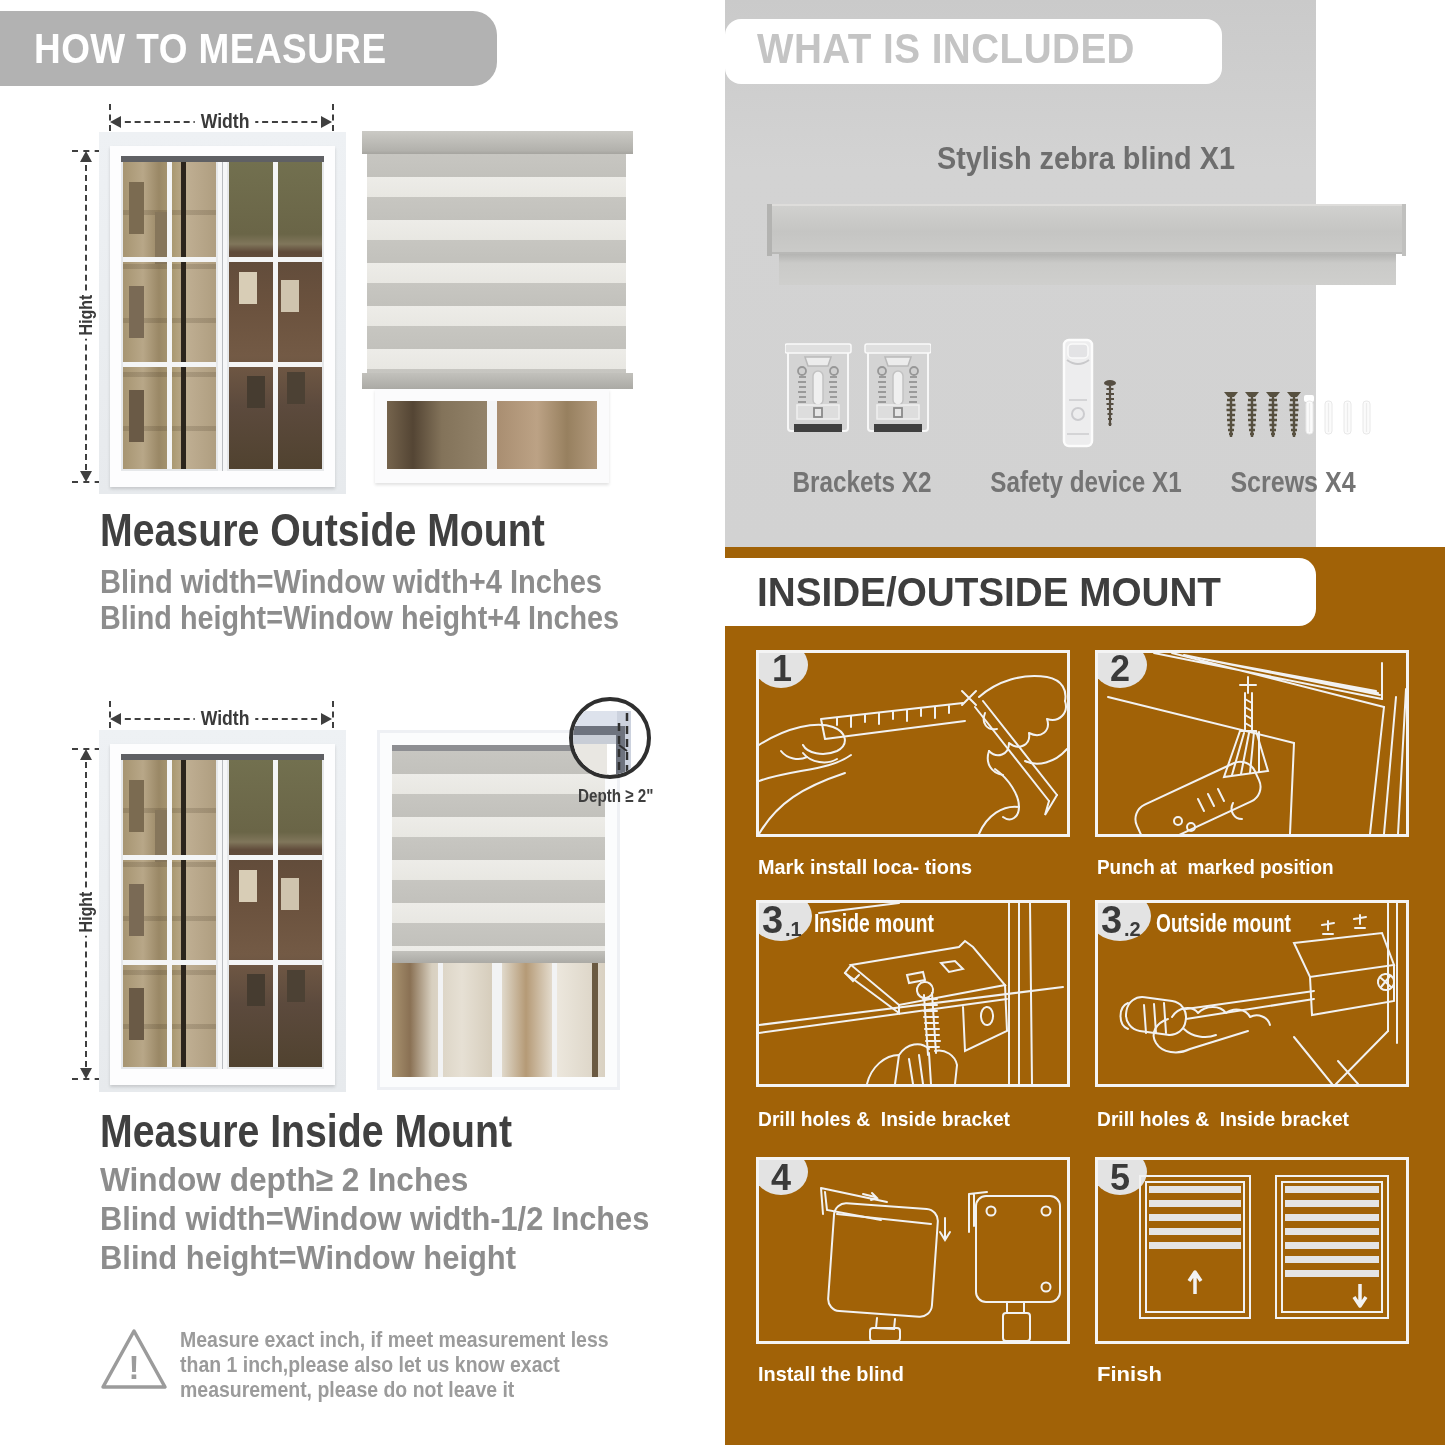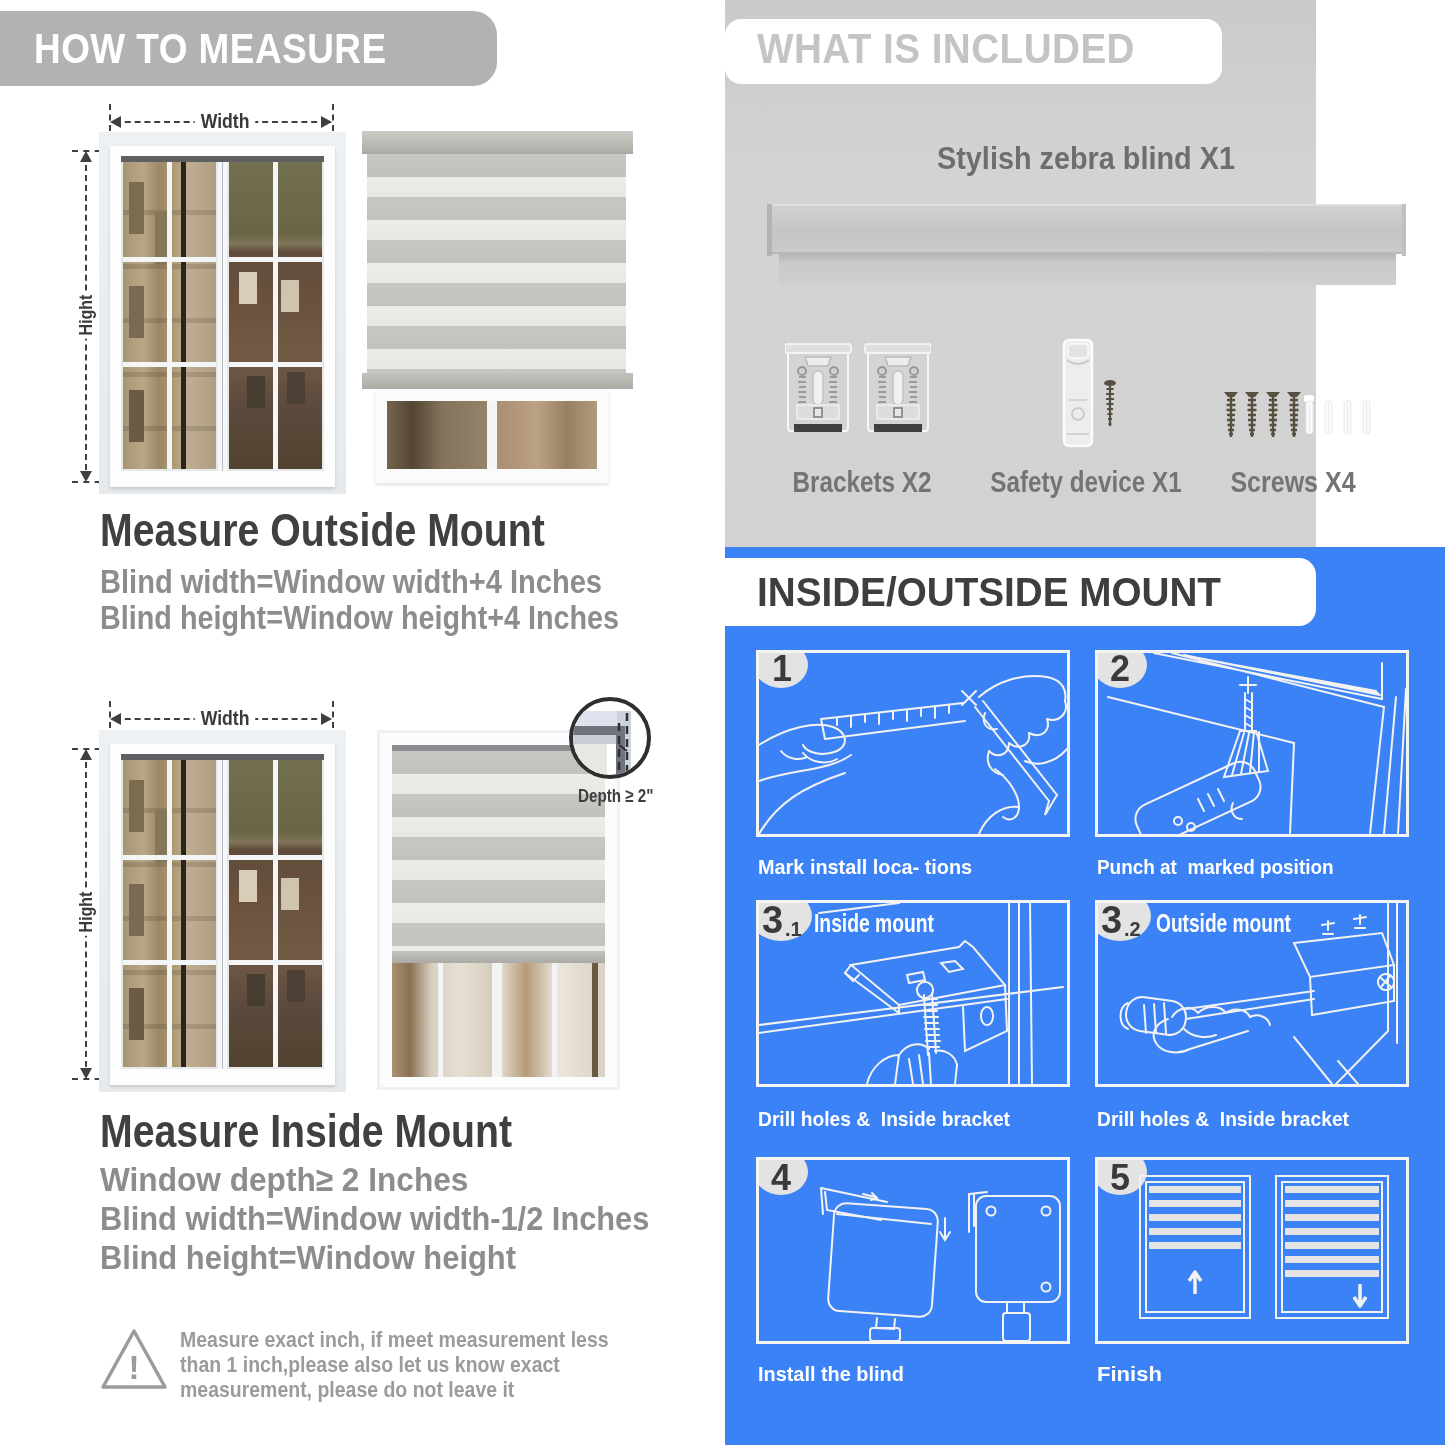--- a/index.html
+++ b/index.html
@@ -40,21 +40,21 @@
 .avu{border-bottom:11px solid #3f3f3f;}
 .avd{border-top:11px solid #3f3f3f;}
 .fabric{background:repeating-linear-gradient(180deg,#c7c6c1 0,#c2c1bc 23px,#edece8 23px,#e8e7e2 43px);}
 .rail{background:linear-gradient(180deg,#cbcac5,#b2b1ac 85%,#a5a49f);}
 .botbar{background:linear-gradient(180deg,#c2c1bc,#abaaa5);}
 h2{margin:0;font-size:47px;color:#404040;letter-spacing:0;transform:scaleX(.835);transform-origin:0 50%;white-space:nowrap;font-weight:bold;}
 .gtxt{font-size:34px;font-weight:bold;color:#8d8d8d;transform-origin:0 50%;white-space:nowrap;}
 #secLight{left:725px;top:0;width:591px;height:547px;background:linear-gradient(180deg,#cacaca 0,#d3d3d3 170px,#d2d2d2 100%);}
 #wbox1{left:0px;top:19px;width:497px;height:65px;background:#fff;border-radius:16px;}
 #wbox1 span{position:absolute;left:32px;top:0;line-height:59px;font-size:42px;font-weight:bold;color:#c4c4c4;letter-spacing:0.5px;transform:scaleX(.92);transform-origin:0 50%;white-space:nowrap;}
-#secDark{left:725px;top:547px;width:720px;height:898px;background:#3b82f6;}
+#secDark{left:725px;top:547px;width:720px;height:898px;background:#a16207;}
 #wbox2{left:-35px;top:11px;width:626px;height:68px;background:#fff;border-radius:0 17px 17px 0;}
 #wbox2 span{position:absolute;left:67px;top:0;line-height:68px;font-size:41px;font-weight:bold;color:#3e3e3e;transform:scaleX(.943);transform-origin:0 50%;white-space:nowrap;}
 .panel{position:absolute;width:314px;height:187px;border:3px solid #f4f4f4;box-sizing:border-box;}
 .plab{position:absolute;font-size:21px;font-weight:bold;color:#fff;white-space:pre;transform:scaleX(.82);transform-origin:0 50%;}
 .itemlab{position:absolute;top:466px;font-size:29px;font-weight:bold;color:#747474;text-align:center;}
 svg{display:block;}
 </style>
 </head>
 <body>
 

